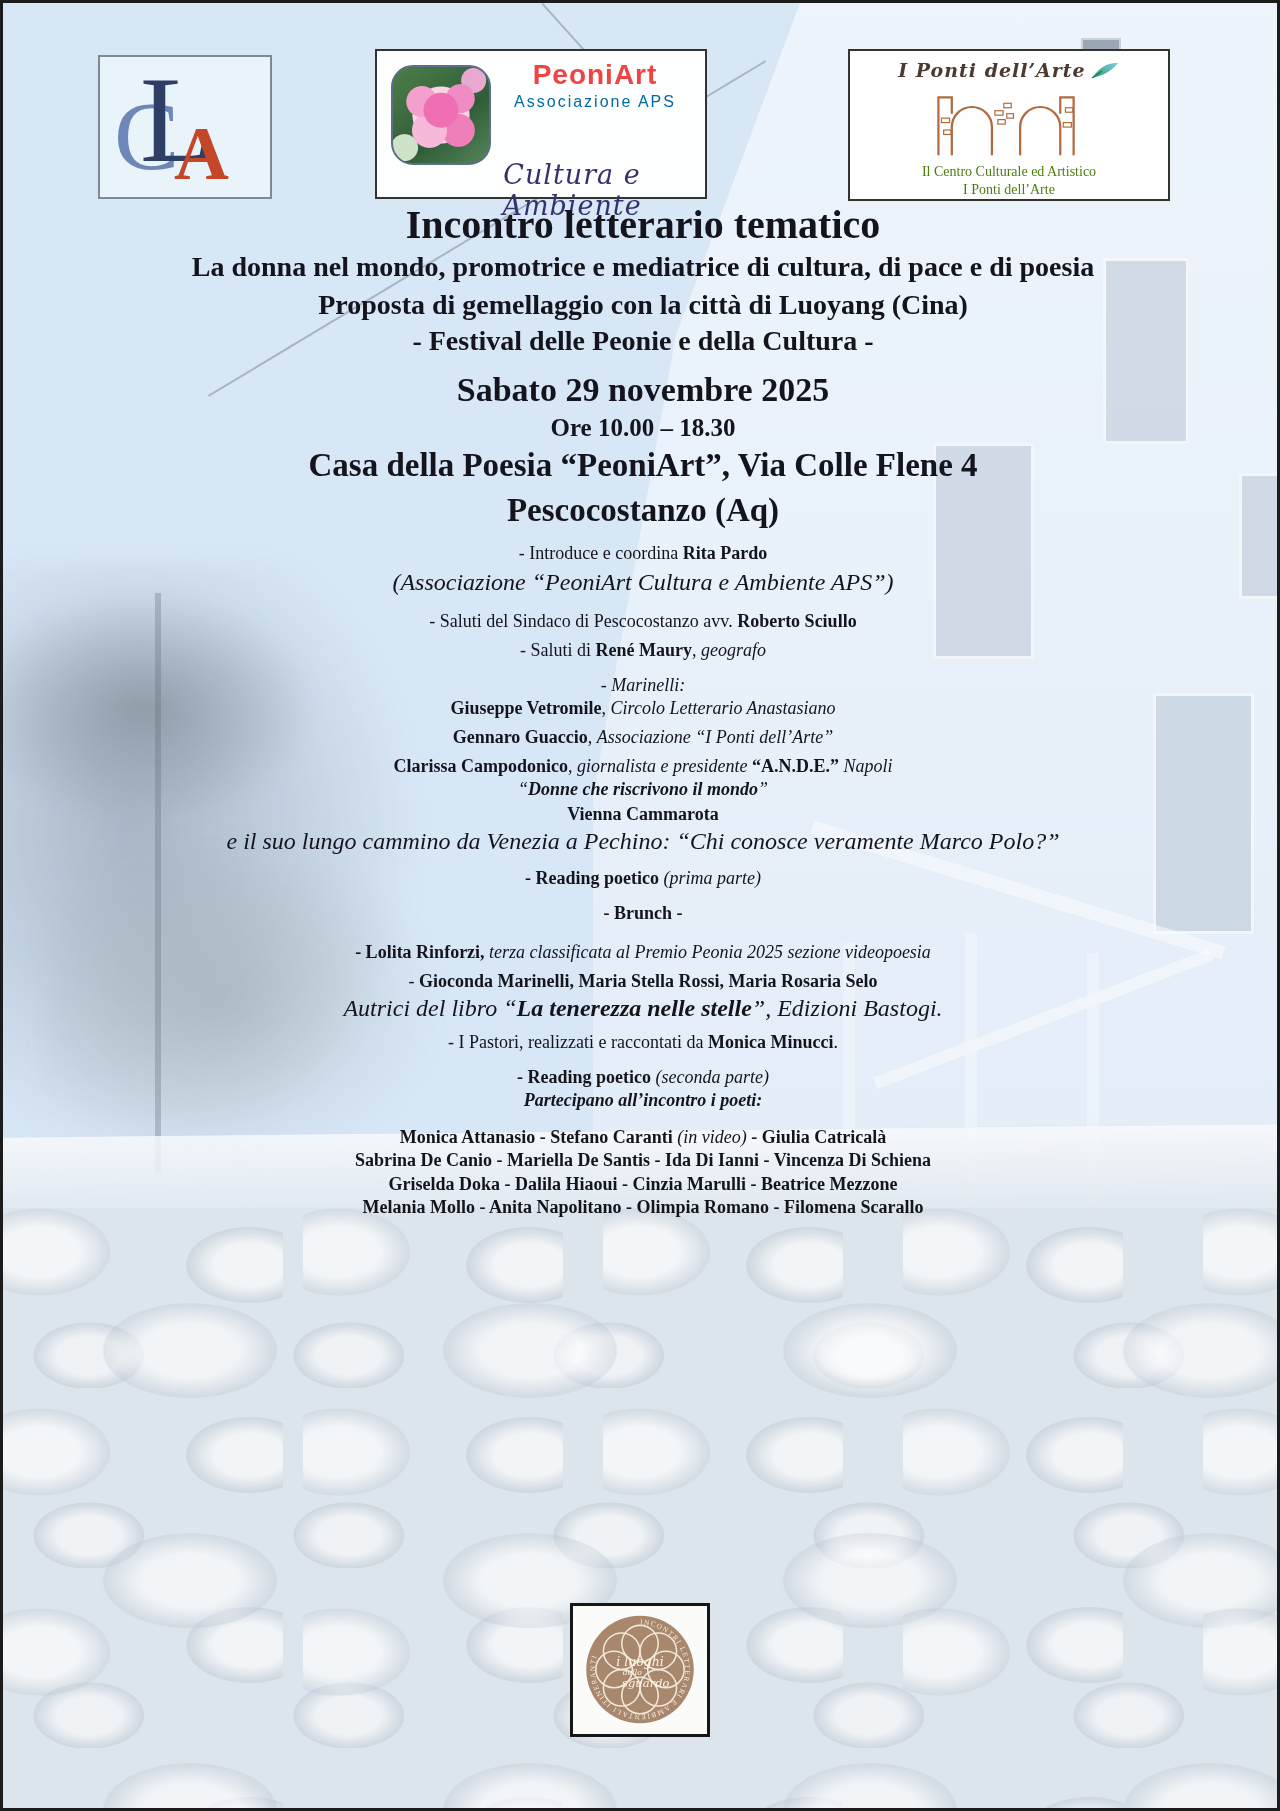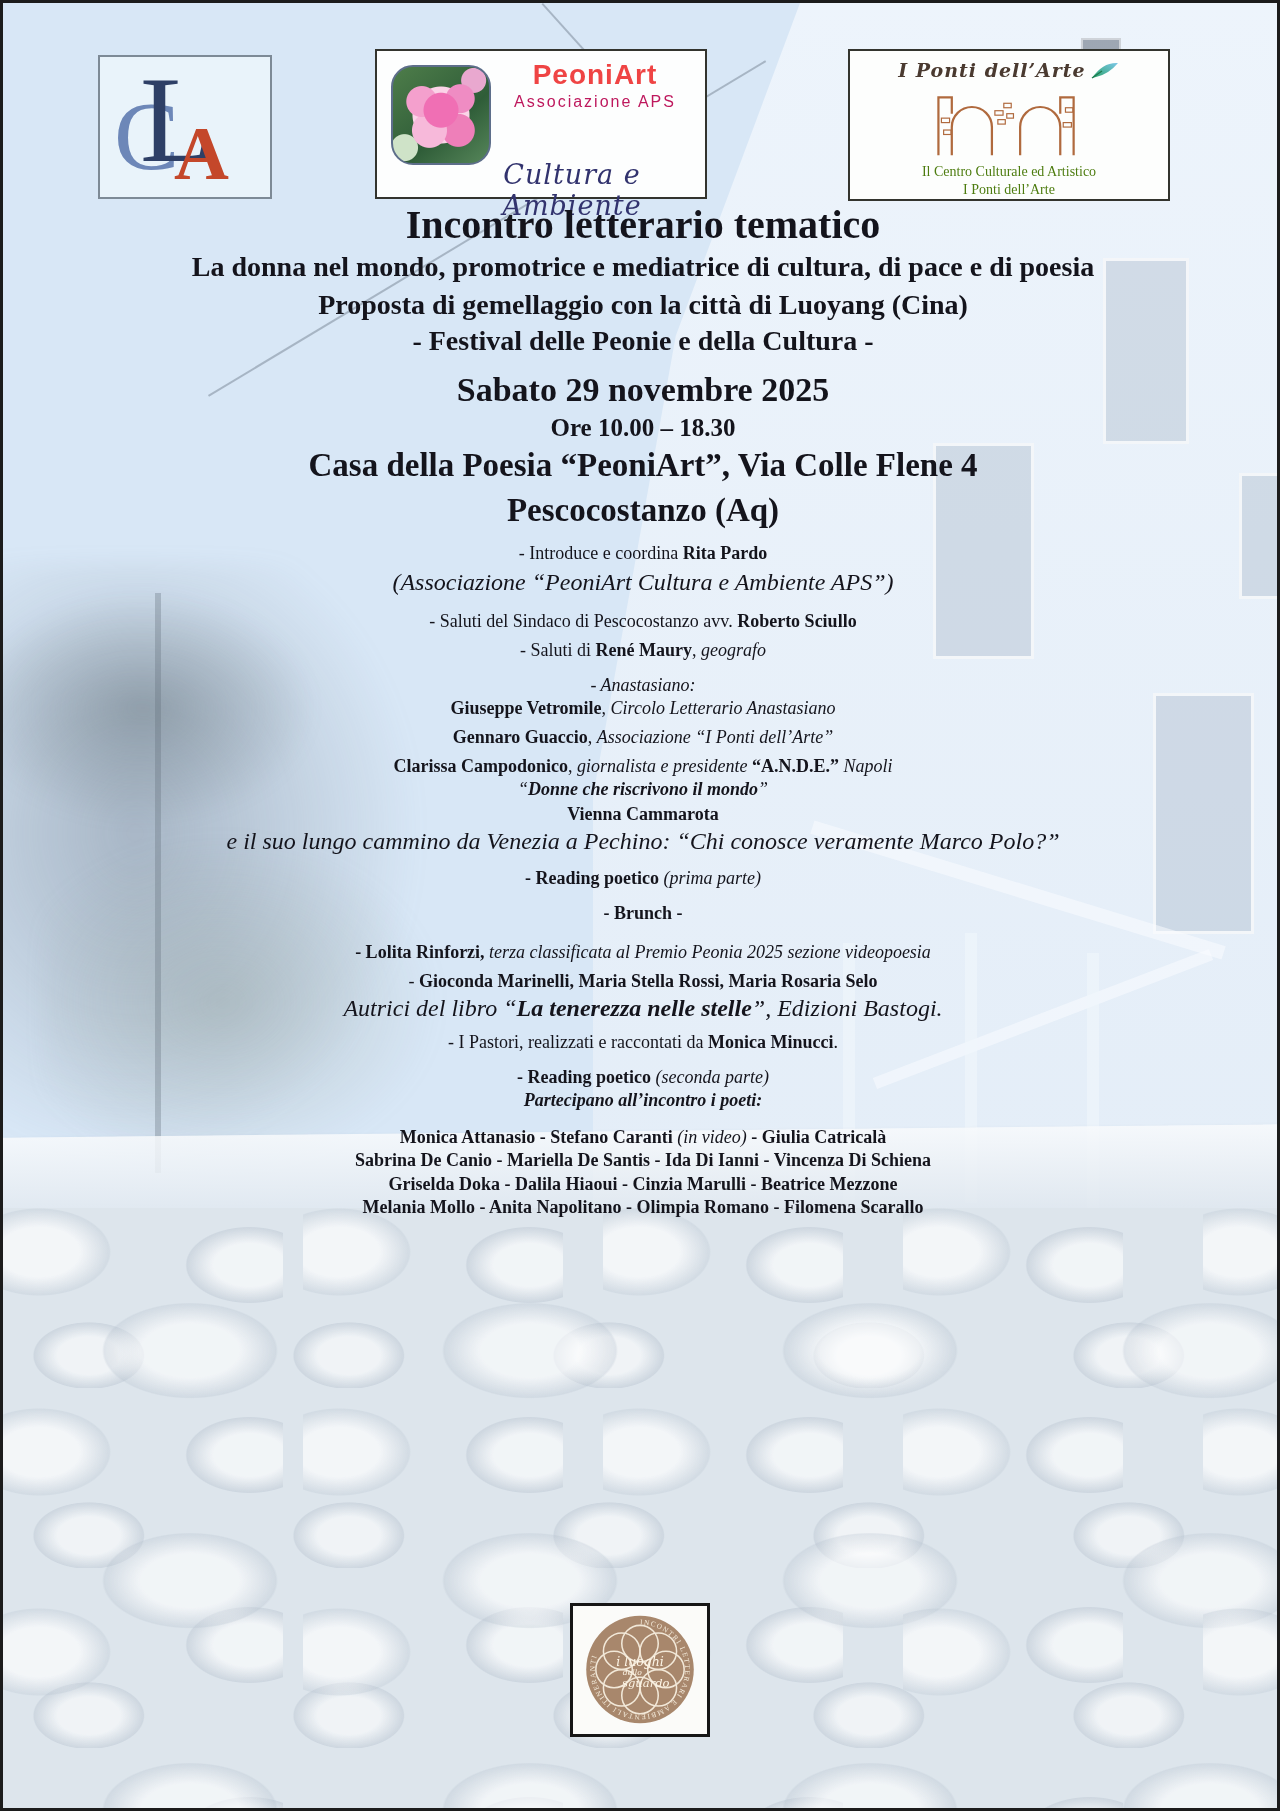--- a/index.html
+++ b/index.html
@@ -85,21 +85,21 @@
       radial-gradient(circle at 70% 33%,#ef8cc3 0 14px,rgba(239,140,195,0) 15px),
       radial-gradient(circle at 38% 66%,#f7b9da 0 17px,rgba(247,185,218,0) 18px),
       radial-gradient(circle at 68% 66%,#ee7fb9 0 16px,rgba(238,127,185,0) 17px),
       radial-gradient(circle at 50% 50%,#fbd4e8 0 28px,rgba(251,212,232,0) 29px),
       radial-gradient(circle at 84% 14%,#e9a8cf 0 12px,rgba(233,168,207,0) 13px),
       radial-gradient(circle at 12% 84%,#cfe3c8 0 13px,rgba(207,227,200,0) 14px),
       linear-gradient(140deg,#4e7d4a,#2f5d38 60%,#56865a);
   }
   .pa-text{position:absolute;left:116px;top:8px;width:204px;text-align:center;font-family:"Liberation Sans",sans-serif;}
   .pa-name{font-size:28px;font-weight:700;color:#ef4444;letter-spacing:1px;}
-  .pa-sub{font-size:16px;color:#be185d;letter-spacing:2px;margin-top:2px;}
+  .pa-sub{font-size:16px;color:#0369a1;letter-spacing:2px;margin-top:2px;}
   .pa-tag{position:absolute;left:70px;top:108px;width:250px;text-align:center;
     font-family:"DejaVu Serif",serif;font-style:italic;font-size:27px;color:#32336e;letter-spacing:1px;}
   .ponti{left:845px;top:46px;width:322px;height:152px;border:2px solid #33342e;background:#fdfefd;text-align:center;padding-top:8px;box-sizing:border-box;}
   .ponti-script{font-family:"DejaVu Serif",serif;font-style:italic;font-weight:700;font-size:19px;color:#4a3a30;letter-spacing:1px;display:inline-flex;align-items:center;gap:4px;}
   .ponti-caption{font-family:"Liberation Serif",serif;font-size:14px;color:#4d7c0f;line-height:1.25;}
   
   .content{position:absolute;left:0;top:198px;width:1280px;padding:0 22px;box-sizing:border-box;text-align:center;}
   .line{line-height:1.28;}
   .l-title{font-size:40px;font-weight:700;line-height:1.2;}
   .l-h2{font-size:28px;font-weight:700;}
@@ -203,21 +203,21 @@
       <div class="line l-h2" style="margin-top: 2px; text-align: center;"><span class="sb">Proposta di gemellaggio con la città di Luoyang (Cina)</span></div>
       <div class="line l-h2"><span class="sb">- Festival delle Peonie e della Cultura -</span></div>
       <div class="line l-date" style="margin-top: 10px;"><span class="sb">Sabato 29 novembre 2025</span></div>
       <div class="line l-time"><span class="sb">Ore 10.00 – 18.30</span></div>
       <div class="line l-venue"><span class="sb">Casa della Poesia “PeoniArt”, Via Colle Flene 4</span></div>
       <div class="line l-venue" style="margin-top: 2px;"><span class="sb">Pescocostanzo (Aq)</span></div>
       <div class="line l-body" style="margin-top: 10px;"><span>- Introduce e coordina </span><span class="sb">Rita Pardo</span></div>
       <div class="line l-small" style="margin-top: 2px;"><span class="si">(Associazione “PeoniArt Cultura e Ambiente APS”)</span></div>
       <div class="line l-body" style="margin-top: 12px;"><span>- Saluti del Sindaco di Pescocostanzo avv. </span><span class="sb">Roberto Sciullo</span></div>
       <div class="line l-body" style="margin-top: 6px;"><span>- Saluti di </span><span class="sb">René Maury</span><span>, </span><span class="si">geografo</span></div>
-      <div class="line l-body" style="margin-top: 12px;"><span class="si">- Anastasiano:</span></div>
+      <div class="line l-body" style="margin-top: 12px;"><span class="si">- Marinelli:</span></div>
       <div class="line l-body"><span class="sb">Giuseppe Vetromile</span><span>, </span><span class="si">Circolo Letterario Anastasiano</span></div>
       <div class="line l-body" style="margin-top: 6px;"><span class="sb">Gennaro Guaccio</span><span>, </span><span class="si">Associazione “I Ponti dell’Arte”</span></div>
       <div class="line l-body" style="margin-top: 6px;"><span class="sb">Clarissa Campodonico</span><span>, </span><span class="si">giornalista e presidente </span><span class="sb">“A.N.D.E.”</span><span class="si"> Napoli</span></div>
       <div class="line l-body"><span class="si">“</span><span class="sbi">Donne che riscrivono il mondo</span><span class="si">”</span></div>
       <div class="line l-body" style="margin-top: 2px;"><span class="sb">Vienna Cammarota</span></div>
       <div class="line l-small"><span class="si">e il suo lungo cammino da Venezia a Pechino: “Chi conosce veramente Marco Polo?”</span></div>
       <div class="line l-body" style="margin-top: 10px;"><span class="sb">- Reading poetico </span><span class="si">(prima parte)</span></div>
       <div class="line l-body" style="margin-top: 12px;"><span class="sb">- Brunch -</span></div>
       <div class="line l-body" style="margin-top: 16px;"><span class="sb">- Lolita Rinforzi, </span><span class="si">terza classificata al Premio Peonia 2025 sezione videopoesia</span></div>
       <div class="line l-body" style="margin-top: 6px;"><span>- </span><span class="sb">Gioconda Marinelli, Maria Stella Rossi, Maria Rosaria Selo</span></div>

